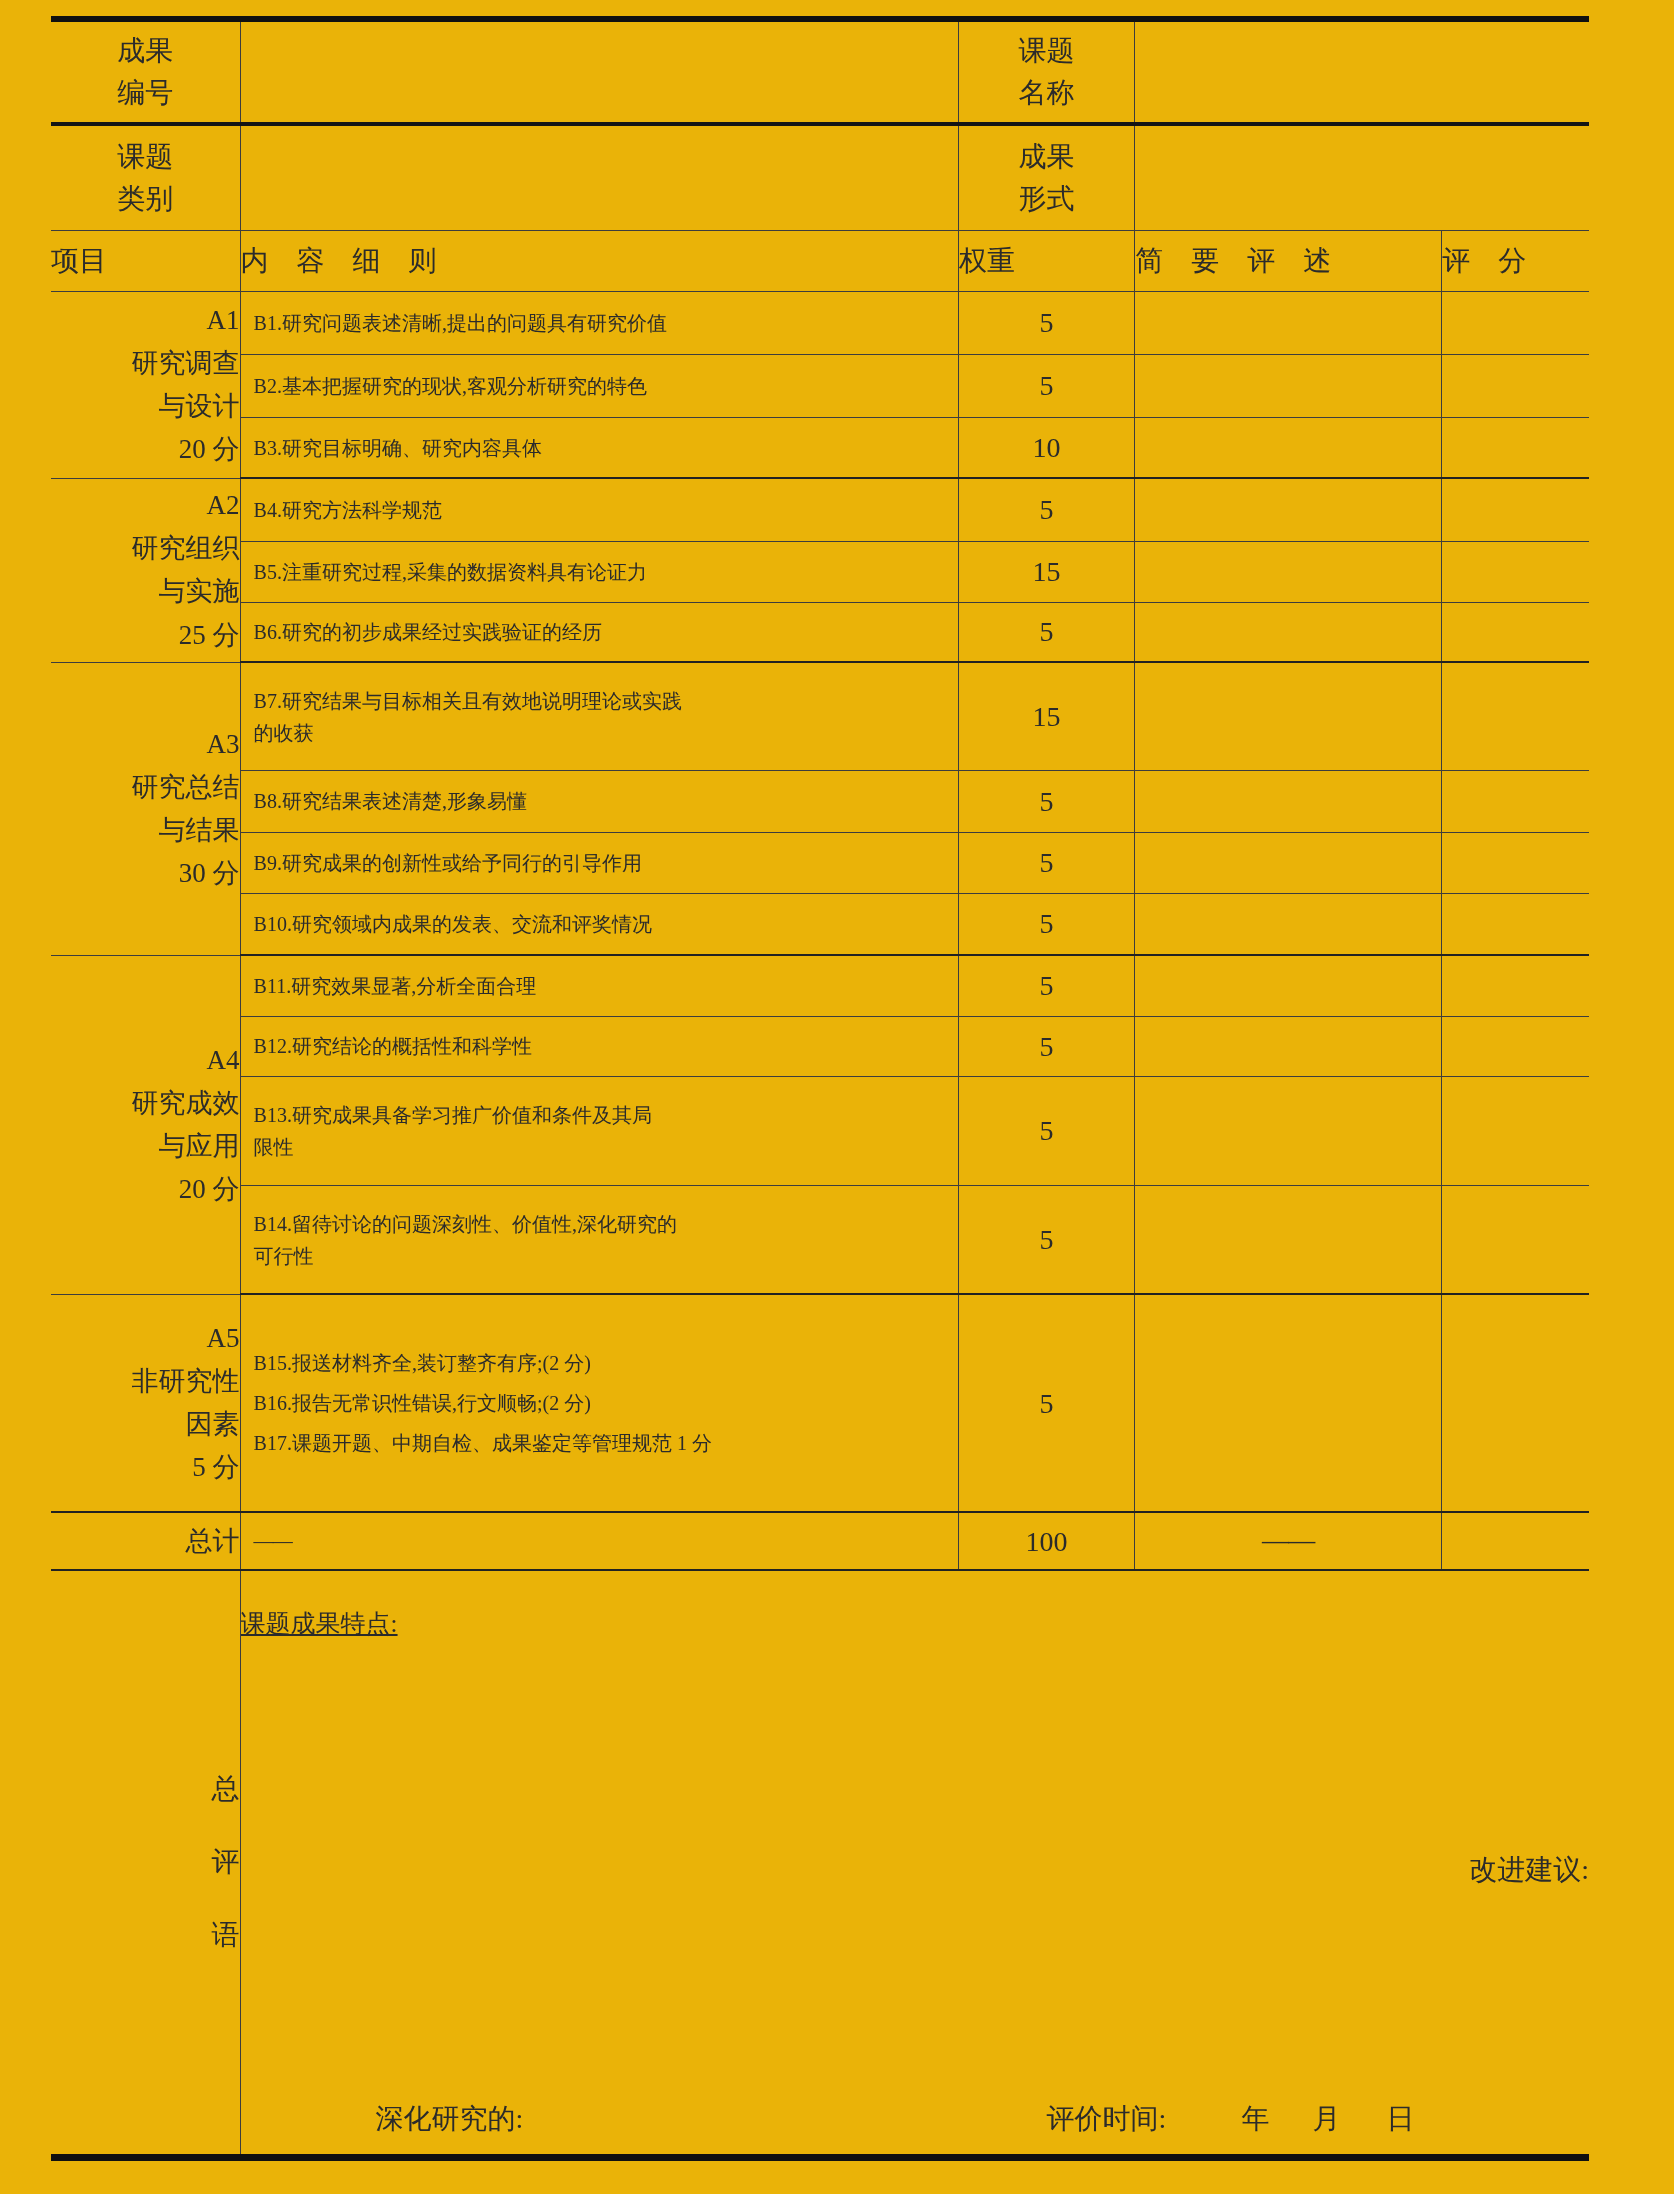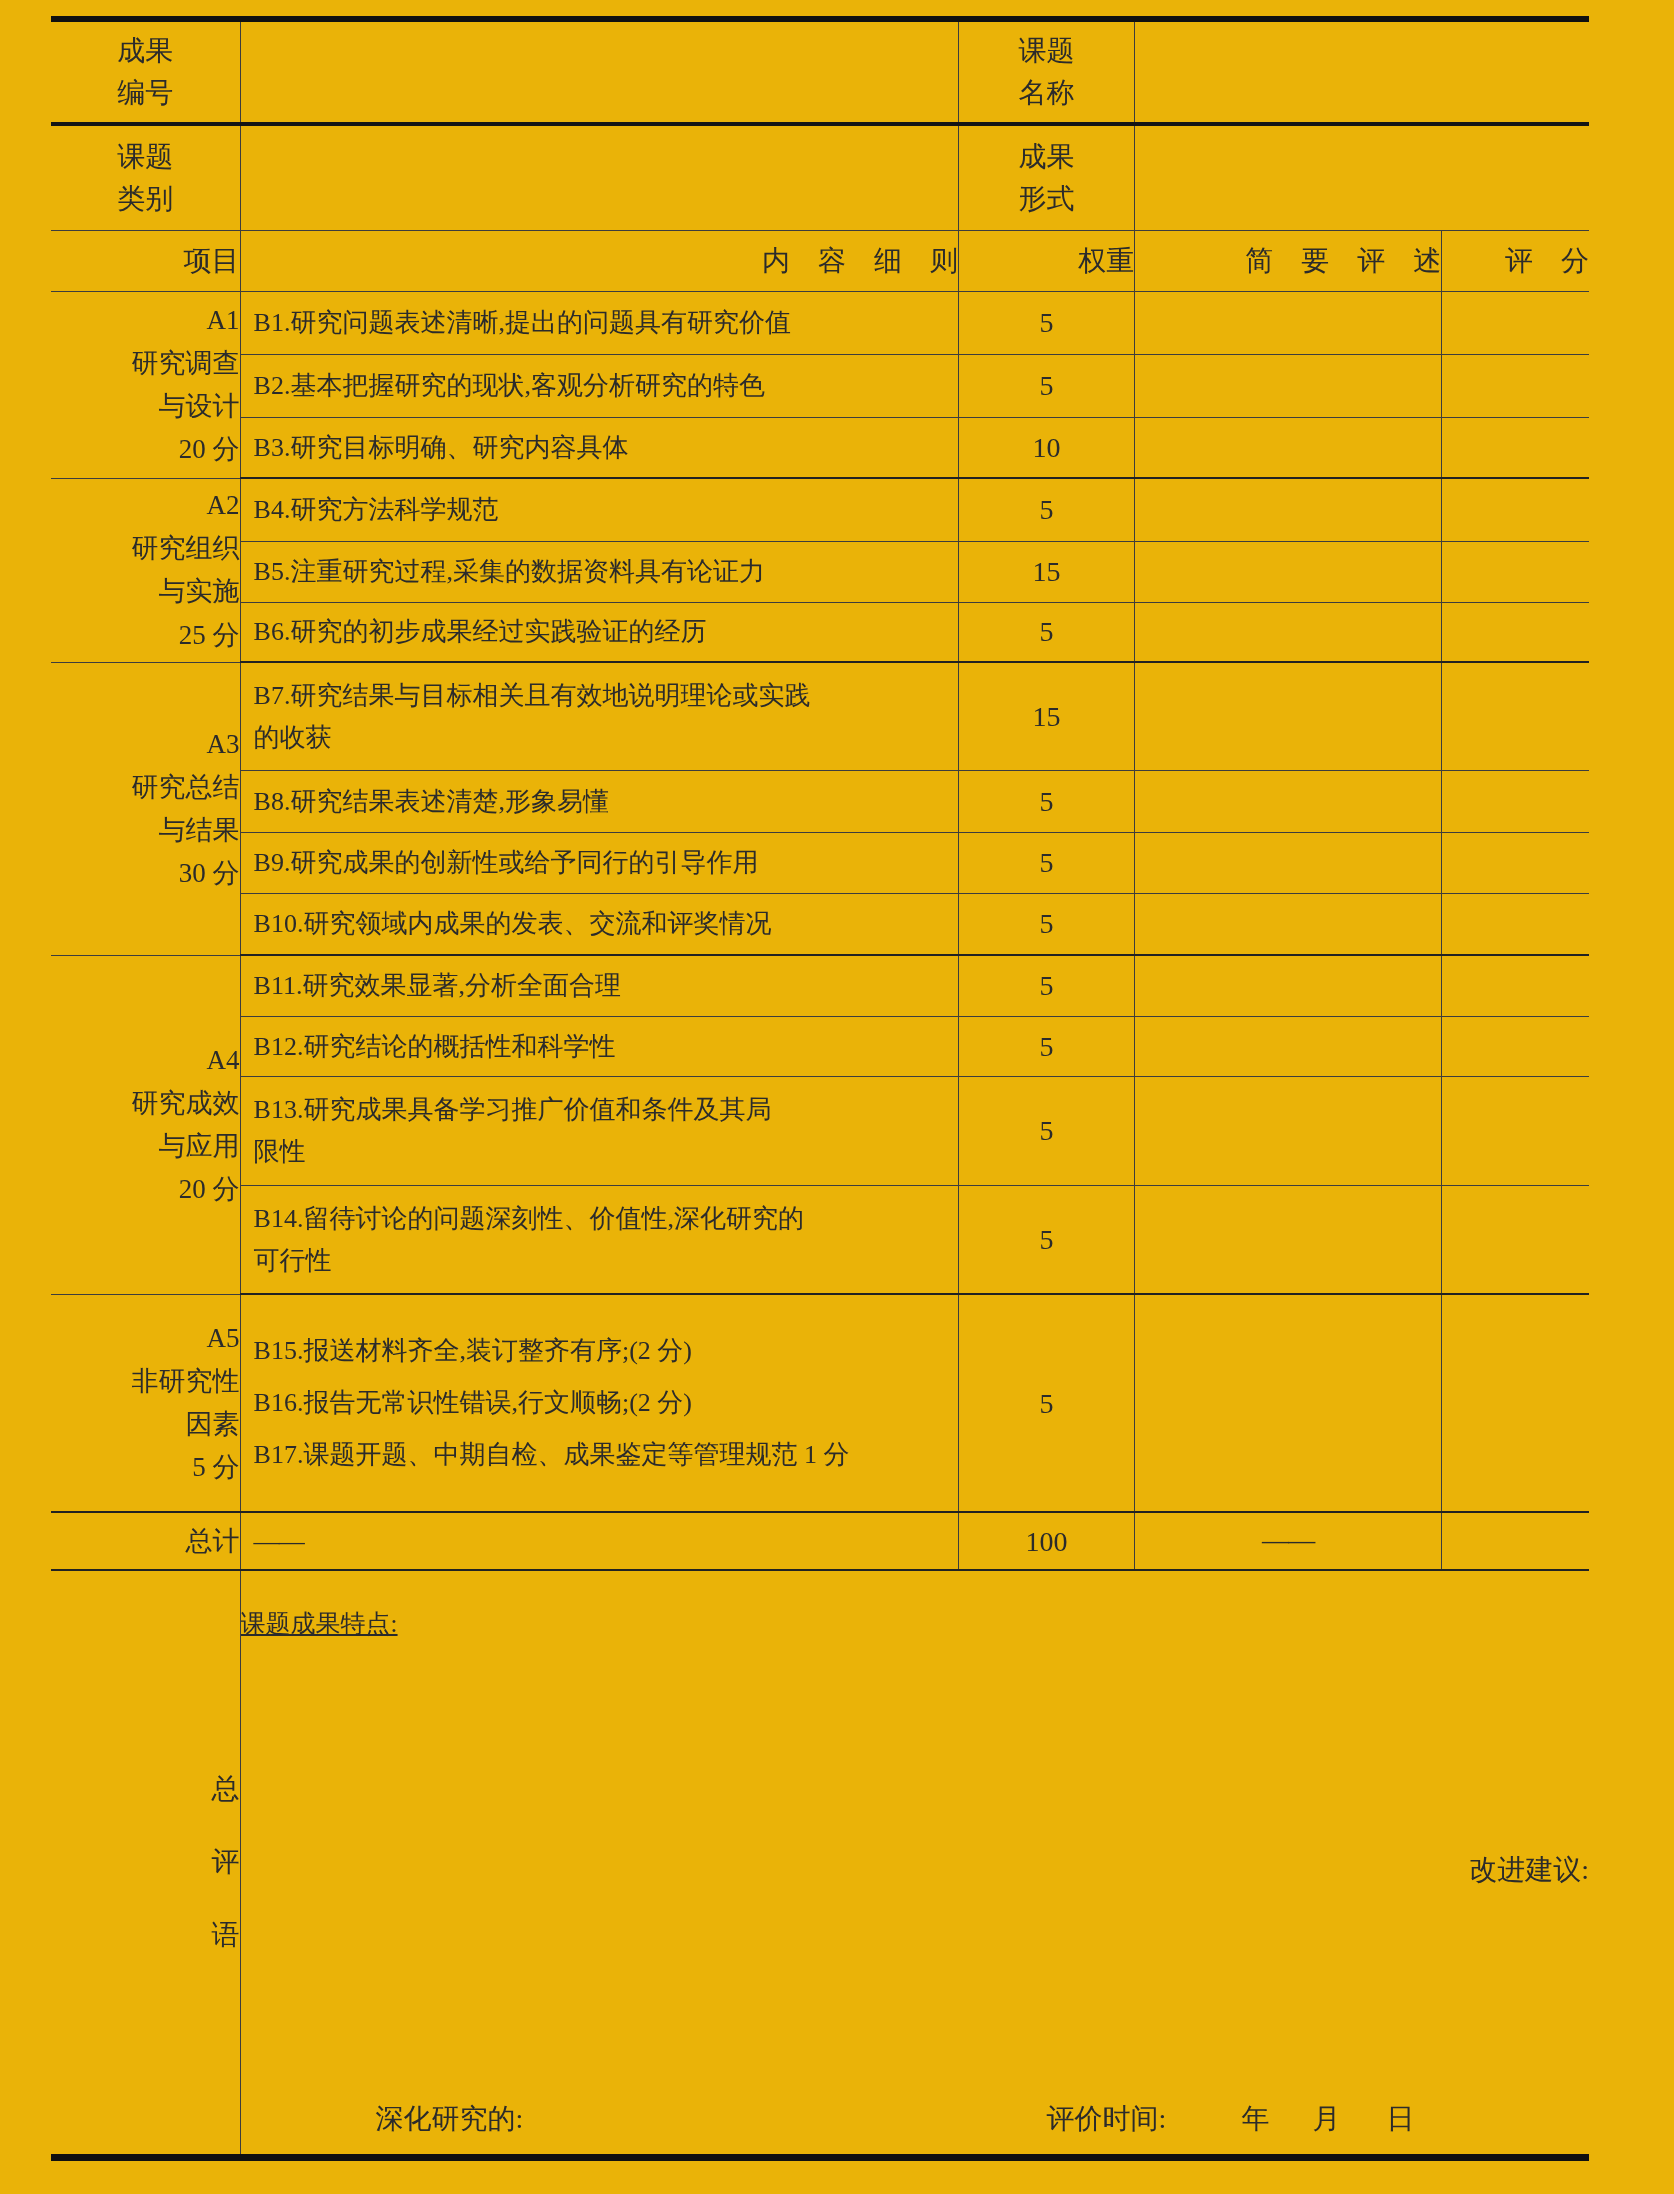--- a/index.html
+++ b/index.html
@@ -25,25 +25,25 @@
     overflow:hidden;
   }
   
   td.vl{border-left:1.6px solid #3d3d3d;}
   tr.thick-under > td{border-bottom:4.9px solid #151515;}
   tr.sec-under > td{border-bottom:2.5px solid #222222;}
   tr.no-under > td{border-bottom:none;}
   .c{text-align:center;}
   .prelines{white-space:pre-line;}
   td.itemcol{text-align:right;line-height:1.6;}
-  td.detail{padding-left:13px;padding-right:8.2px;text-align:left;font-size:26px;line-height:1.6;}
+  td.detail{padding-left:13px;padding-right:8.2px;text-align:left;font-size:20px;line-height:1.6;}
   td.detail.multi{line-height:2.0;}
   td.weight{text-align:center;font-size:28px;}
   td.infolabel{text-align:center;line-height:1.5;font-size:28px;}
-  td.colhead{text-align:right;font-size:28px;}
+  td.colhead{text-align:left;font-size:28px;}
   
   td.summarycell{position:relative;padding:0;}
   .sum-feature{position:absolute;left:0;top:34px;width:100%;text-align:left;font-size:25px;text-decoration:underline;}
   .sum-suggest{position:absolute;left:0;top:277px;width:100%;text-align:right;font-size:28px;}
   .sum-bottom{position:absolute;left:0;top:526px;width:100%;font-size:28px;}
   .sum-evaluator{position:absolute;left:135px;top:0;}
   .sum-time{position:absolute;left:806px;top:0;}
   .sum-time .ymd{display:inline-block;}
   .sum-time .y{margin-left:75px;}
   .sum-time .m{margin-left:43px;}

